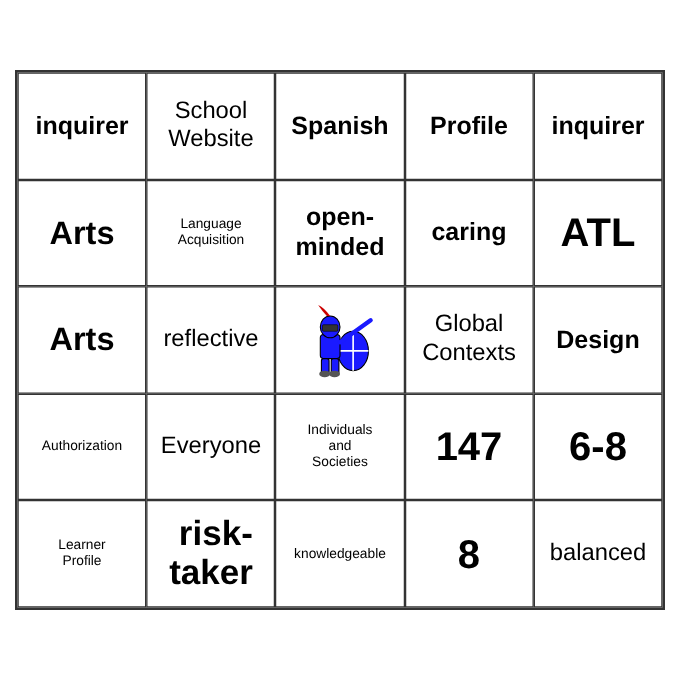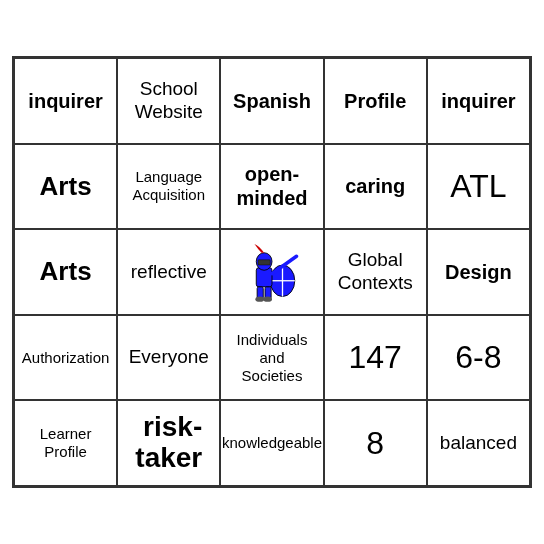--- a/index.html
+++ b/index.html
@@ -37,25 +37,25 @@
     }
     .cell-text.large {
       font-size: 26px;
       font-weight: bold;
     }
     .cell-text.medium {
       font-size: 20px;
       font-weight: bold;
     }
     .cell-text.small {
-      font-size: 15px;
+      font-size: 11px;
     }
     .cell-text.xlarge {
       font-size: 32px;
-      font-weight: normal;
+      font-weight: bold;
     }
     .cell-text.risk-taker {
       font-size: 28px;
       font-weight: bold;
       line-height: 1.1;
       text-align: right;
     }
     .knight-svg {
       width: 70px;
       height: 70px;

